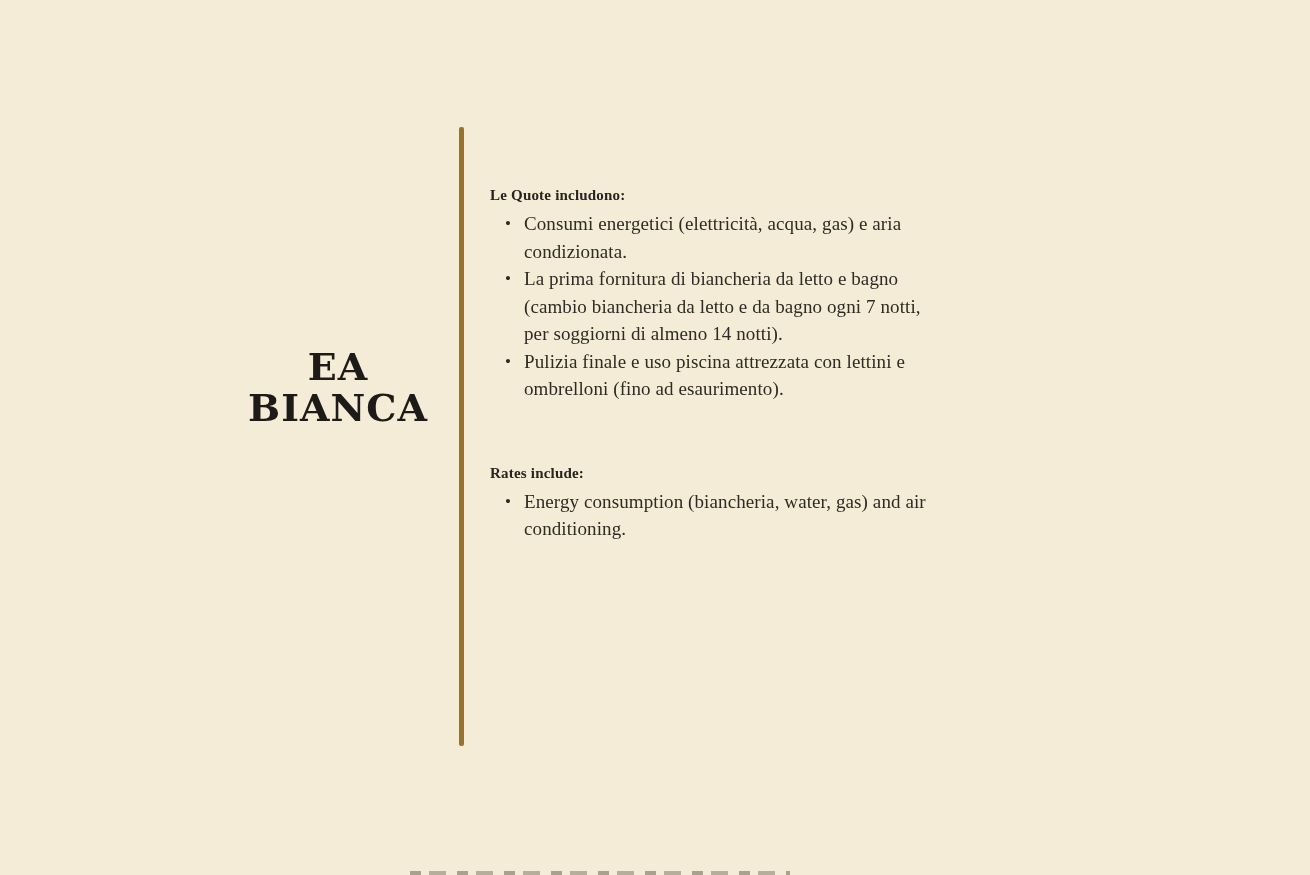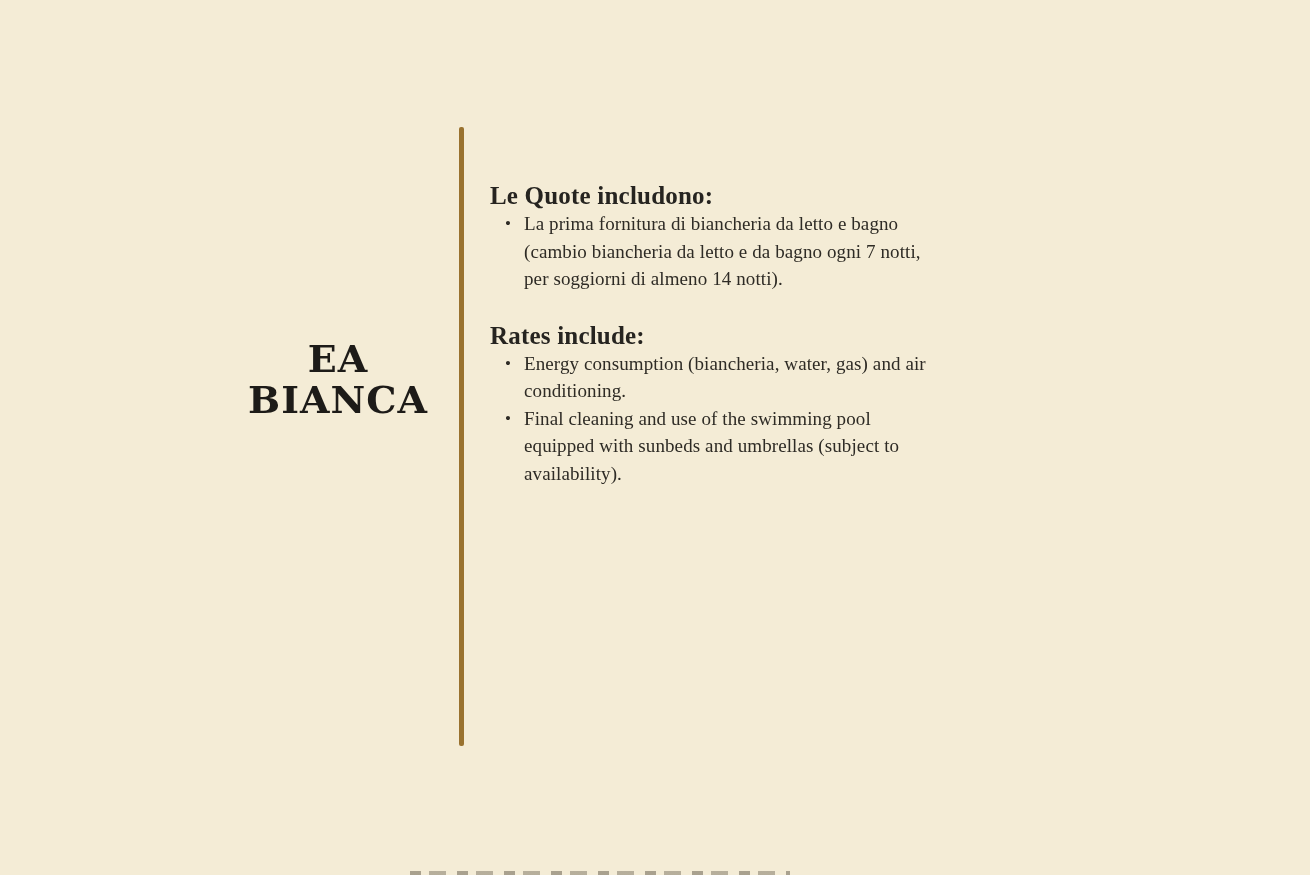--- a/index.html
+++ b/index.html
@@ -12,21 +12,21 @@
     width: 1310px;
     height: 875px;
     background: #f4ecd6;
     overflow: hidden;
     font-family: "Liberation Serif", serif;
     color: #2e2b25;
   }
   .title {
     position: absolute;
     left: 218px;
-    top: 338px;
+    top: 346px;
     width: 240px;
     text-align: center;
     font-family: "DejaVu Serif", serif;
     font-weight: 700;
     font-size: 38px;
     line-height: 41px;
     letter-spacing: 1px;
     color: #1d1b18;
     white-space: pre-line;
   }
@@ -40,21 +40,21 @@
     border-radius: 2px;
   }
   .content {
     position: absolute;
     left: 490px;
     top: 182px;
     width: 545px;
   }
   .section-heading {
     margin: 0 0 1px 0;
-    font-size: 25px;
+    font-size: 15px;
     line-height: 27px;
     font-weight: 700;
     color: #262420;
     letter-spacing: 0.2px;
   }
   ul.bullet-list {
     list-style: none;
     margin: 0;
     padding: 0 0 0 34px;
   }
@@ -66,21 +66,21 @@
     letter-spacing: 0.1px;
   }
   ul.bullet-list li::before {
     content: "•";
     position: absolute;
     left: -19px;
     top: 0px;
     font-size: 17px;
   }
   .section + .section {
-    margin-top: 29px;
+    margin-top: 57px;
   }
   .cropped-text-remnant {
     position: absolute;
     left: 410px;
     top: 871px;
     width: 380px;
     height: 4px;
     background: repeating-linear-gradient(
       90deg,
       rgba(74, 66, 52, 0.55) 0px, rgba(74, 66, 52, 0.55) 11px,
@@ -99,34 +99,35 @@
   <div class="title">EA
 BIANCA</div>
 
   <div class="divider"></div>
 
   <div class="content">
 
     <div class="section">
       <h2 class="section-heading">Le Quote includono:</h2>
       <ul class="bullet-list">
+        <li>Consumi energetici (elettricità, acqua, gas) e aria
+condizionata.</li>
         <li>La prima fornitura di biancheria da letto e bagno
 (cambio biancheria da letto e da bagno ogni 7 notti,
 per soggiorni di almeno 14 notti).</li>
+        <li>Pulizia finale e uso piscina attrezzata con lettini e
+ombrelloni (fino ad esaurimento).</li>
       </ul>
     </div>
 
     <div class="section">
       <h2 class="section-heading">Rates include:</h2>
       <ul class="bullet-list">
         <li>Energy consumption (biancheria, water, gas) and air
 conditioning.</li>
-        <li>Final cleaning and use of the swimming pool
-equipped with sunbeds and umbrellas (subject to
-availability).</li>
       </ul>
     </div>
 
   </div>
 
   <div class="cropped-text-remnant"></div>
 
 </div>
 
 </body></html>

